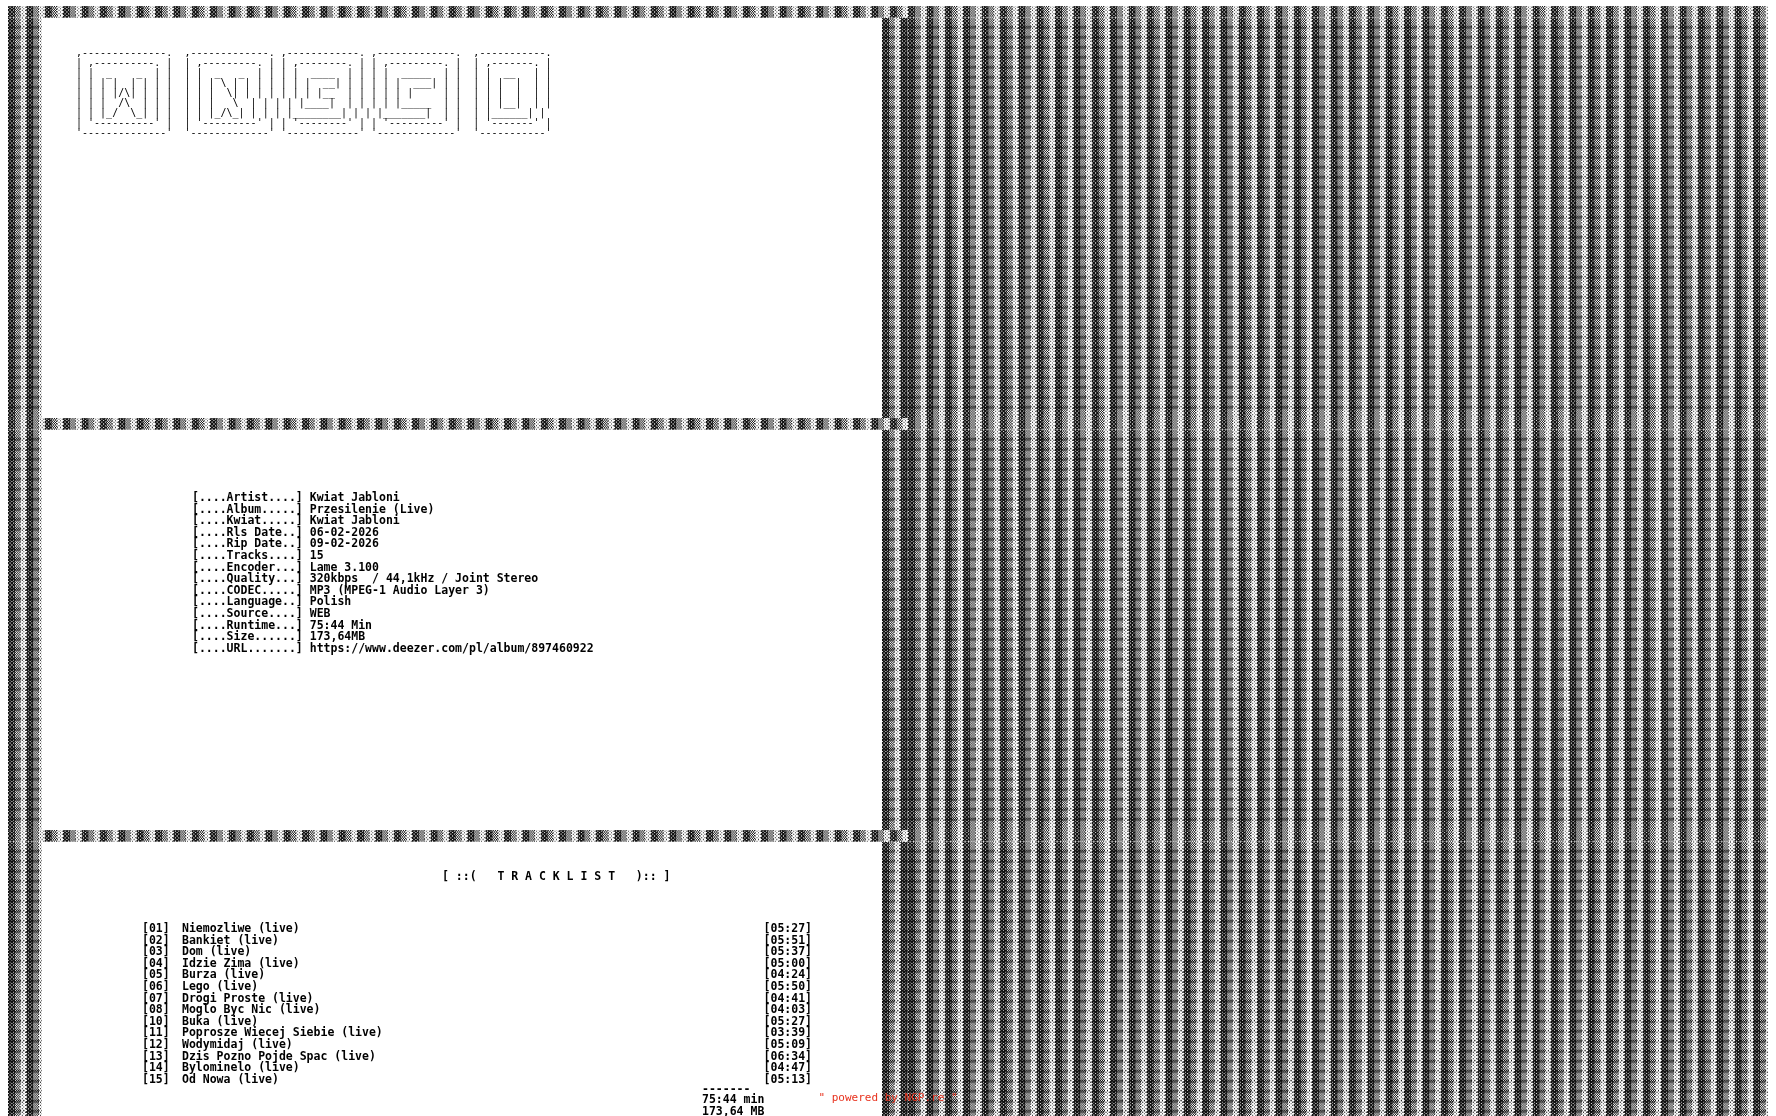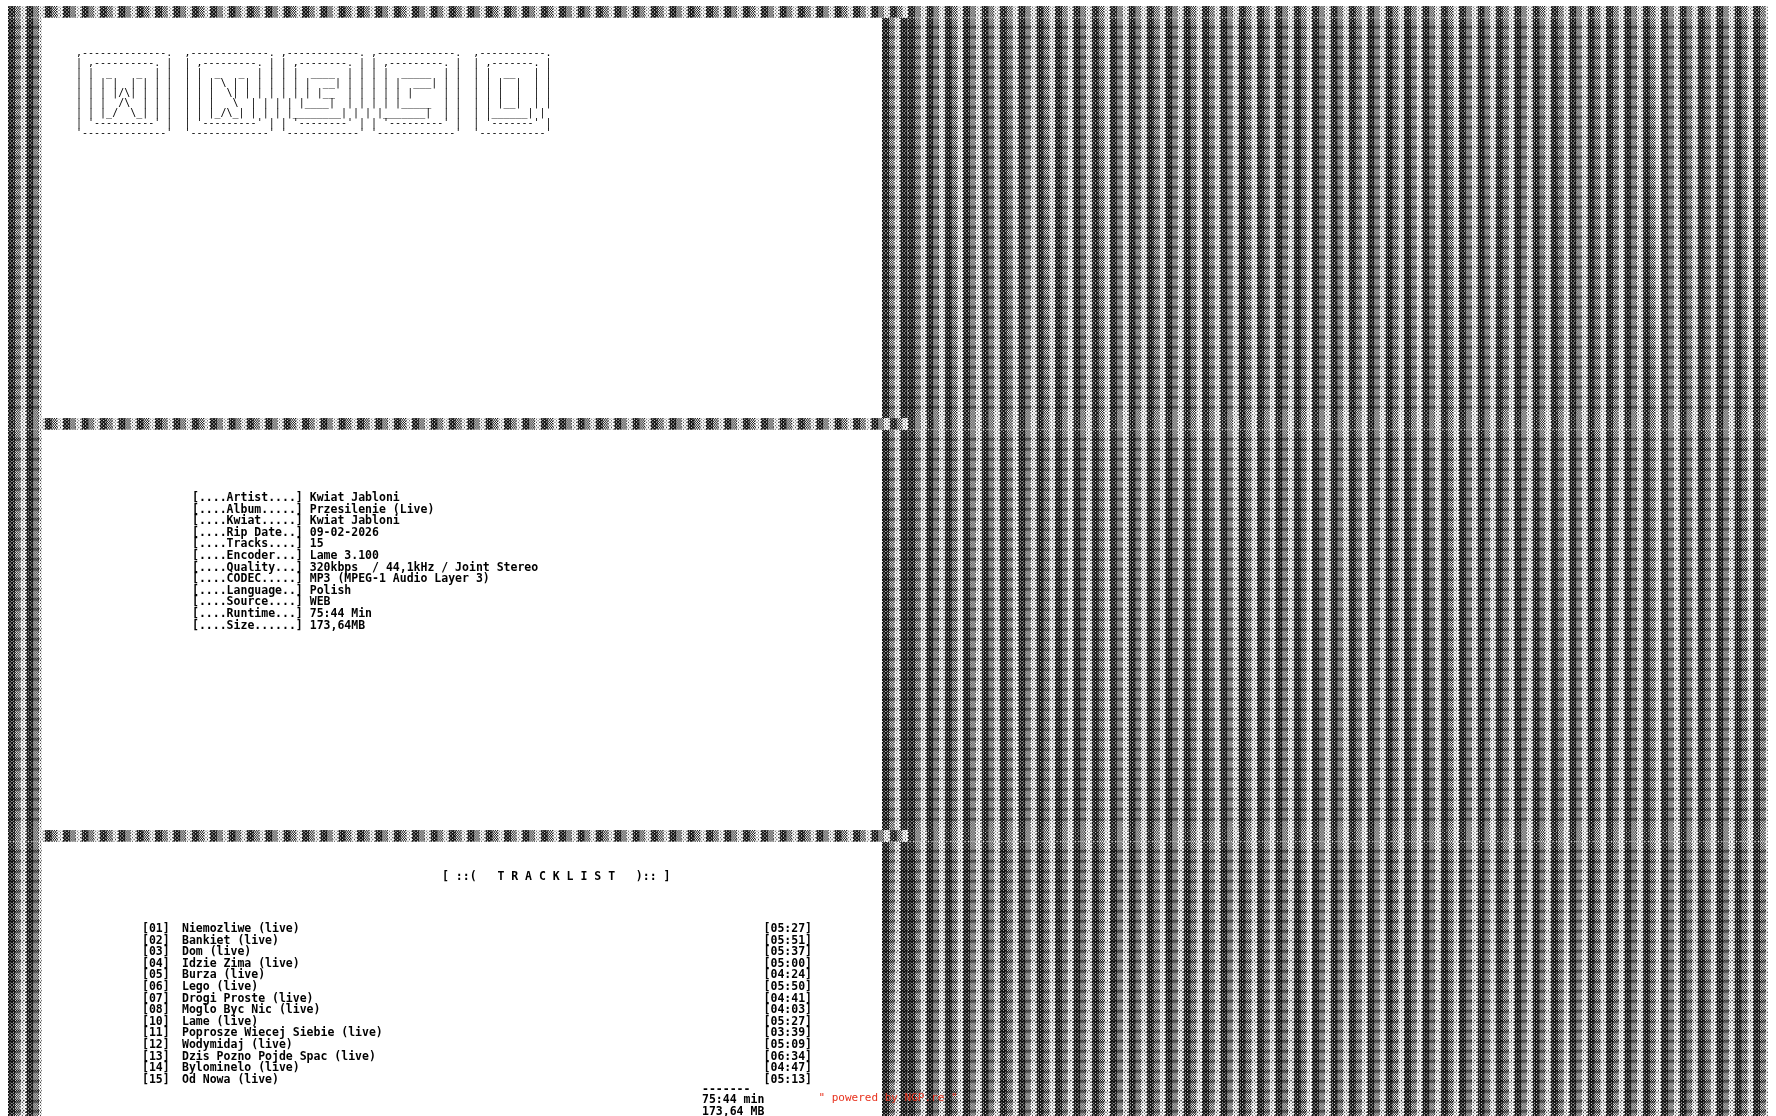--- a/index.html
+++ b/index.html
@@ -352,29 +352,31 @@
 ▓▒░▓▒░
 ▓▒░▓▒░
 ▓▒░▓▒░
 ▓▒░▓▒░
 ▓▒░▓▒░</div>
       <div class="panel">
         <div class="info-wrap" id="info-rows">
             <div class="mono info-line"><span>[....Artist....]</span> <span>Kwiat Jabloni</span></div>
             <div class="mono info-line"><span>[....Album.....]</span> <span>Przesilenie (Live)</span></div>
             <div class="mono info-line"><span>[....Kwiat.....]</span> <span>Kwiat Jabloni</span></div>
+            <div class="mono info-line"><span>[....Rls Date..]</span> <span>06-02-2026</span></div>
             <div class="mono info-line"><span>[....Rip Date..]</span> <span>09-02-2026</span></div>
             <div class="mono info-line"><span>[....Tracks....]</span> <span>15</span></div>
             <div class="mono info-line"><span>[....Encoder...]</span> <span>Lame 3.100</span></div>
             <div class="mono info-line"><span>[....Quality...]</span> <span>320kbps  / 44,1kHz / Joint Stereo</span></div>
             <div class="mono info-line"><span>[....CODEC.....]</span> <span>MP3 (MPEG-1 Audio Layer 3)</span></div>
             <div class="mono info-line"><span>[....Language..]</span> <span>Polish</span></div>
             <div class="mono info-line"><span>[....Source....]</span> <span>WEB</span></div>
             <div class="mono info-line"><span>[....Runtime...]</span> <span>75:44 Min</span></div>
             <div class="mono info-line"><span>[....Size......]</span> <span>173,64MB</span></div>
+            <div class="mono info-line"><span>[....URL.......]</span> <span>https://www.deezer.com/pl/album/897460922</span></div>
           </div>
       </div>
       <div class="side mid">▓▒░▓▒░
 ▓▒░▓▒░
 ▓▒░▓▒░
 ▓▒░▓▒░
 ▓▒░▓▒░
 ▓▒░▓▒░
 ▓▒░▓▒░
 ▓▒░▓▒░
@@ -500,21 +502,21 @@
           <div class="tl-title">[ ::(   T R A C K L I S T   ):: ]</div>
           <div class="tl-rows" id="track-rows">
               <div class="tl-row"><span class="tl-num">[01]</span><span class="tl-name">Niemozliwe (live)</span><span class="tl-time">[05:27]</span></div>
               <div class="tl-row"><span class="tl-num">[02]</span><span class="tl-name">Bankiet (live)</span><span class="tl-time">[05:51]</span></div>
               <div class="tl-row"><span class="tl-num">[03]</span><span class="tl-name">Dom (live)</span><span class="tl-time">[05:37]</span></div>
               <div class="tl-row"><span class="tl-num">[04]</span><span class="tl-name">Idzie Zima (live)</span><span class="tl-time">[05:00]</span></div>
               <div class="tl-row"><span class="tl-num">[05]</span><span class="tl-name">Burza (live)</span><span class="tl-time">[04:24]</span></div>
               <div class="tl-row"><span class="tl-num">[06]</span><span class="tl-name">Lego (live)</span><span class="tl-time">[05:50]</span></div>
               <div class="tl-row"><span class="tl-num">[07]</span><span class="tl-name">Drogi Proste (live)</span><span class="tl-time">[04:41]</span></div>
               <div class="tl-row"><span class="tl-num">[08]</span><span class="tl-name">Moglo Byc Nic (live)</span><span class="tl-time">[04:03]</span></div>
-              <div class="tl-row"><span class="tl-num">[10]</span><span class="tl-name">Lame (live)</span><span class="tl-time">[05:27]</span></div>
+              <div class="tl-row"><span class="tl-num">[10]</span><span class="tl-name">Buka (live)</span><span class="tl-time">[05:27]</span></div>
               <div class="tl-row"><span class="tl-num">[11]</span><span class="tl-name">Poprosze Wiecej Siebie (live)</span><span class="tl-time">[03:39]</span></div>
               <div class="tl-row"><span class="tl-num">[12]</span><span class="tl-name">Wodymidaj (live)</span><span class="tl-time">[05:09]</span></div>
               <div class="tl-row"><span class="tl-num">[13]</span><span class="tl-name">Dzis Pozno Pojde Spac (live)</span><span class="tl-time">[06:34]</span></div>
               <div class="tl-row"><span class="tl-num">[14]</span><span class="tl-name">Bylominelo (live)</span><span class="tl-time">[04:47]</span></div>
               <div class="tl-row"><span class="tl-num">[15]</span><span class="tl-name">Od Nowa (live)</span><span class="tl-time">[05:13]</span></div>
             </div>
           <div class="tl-rule">-------</div>
           <div class="tl-sum">75:44 min</div>
           <div class="tl-sum">173,64 MB</div>
         </div>

